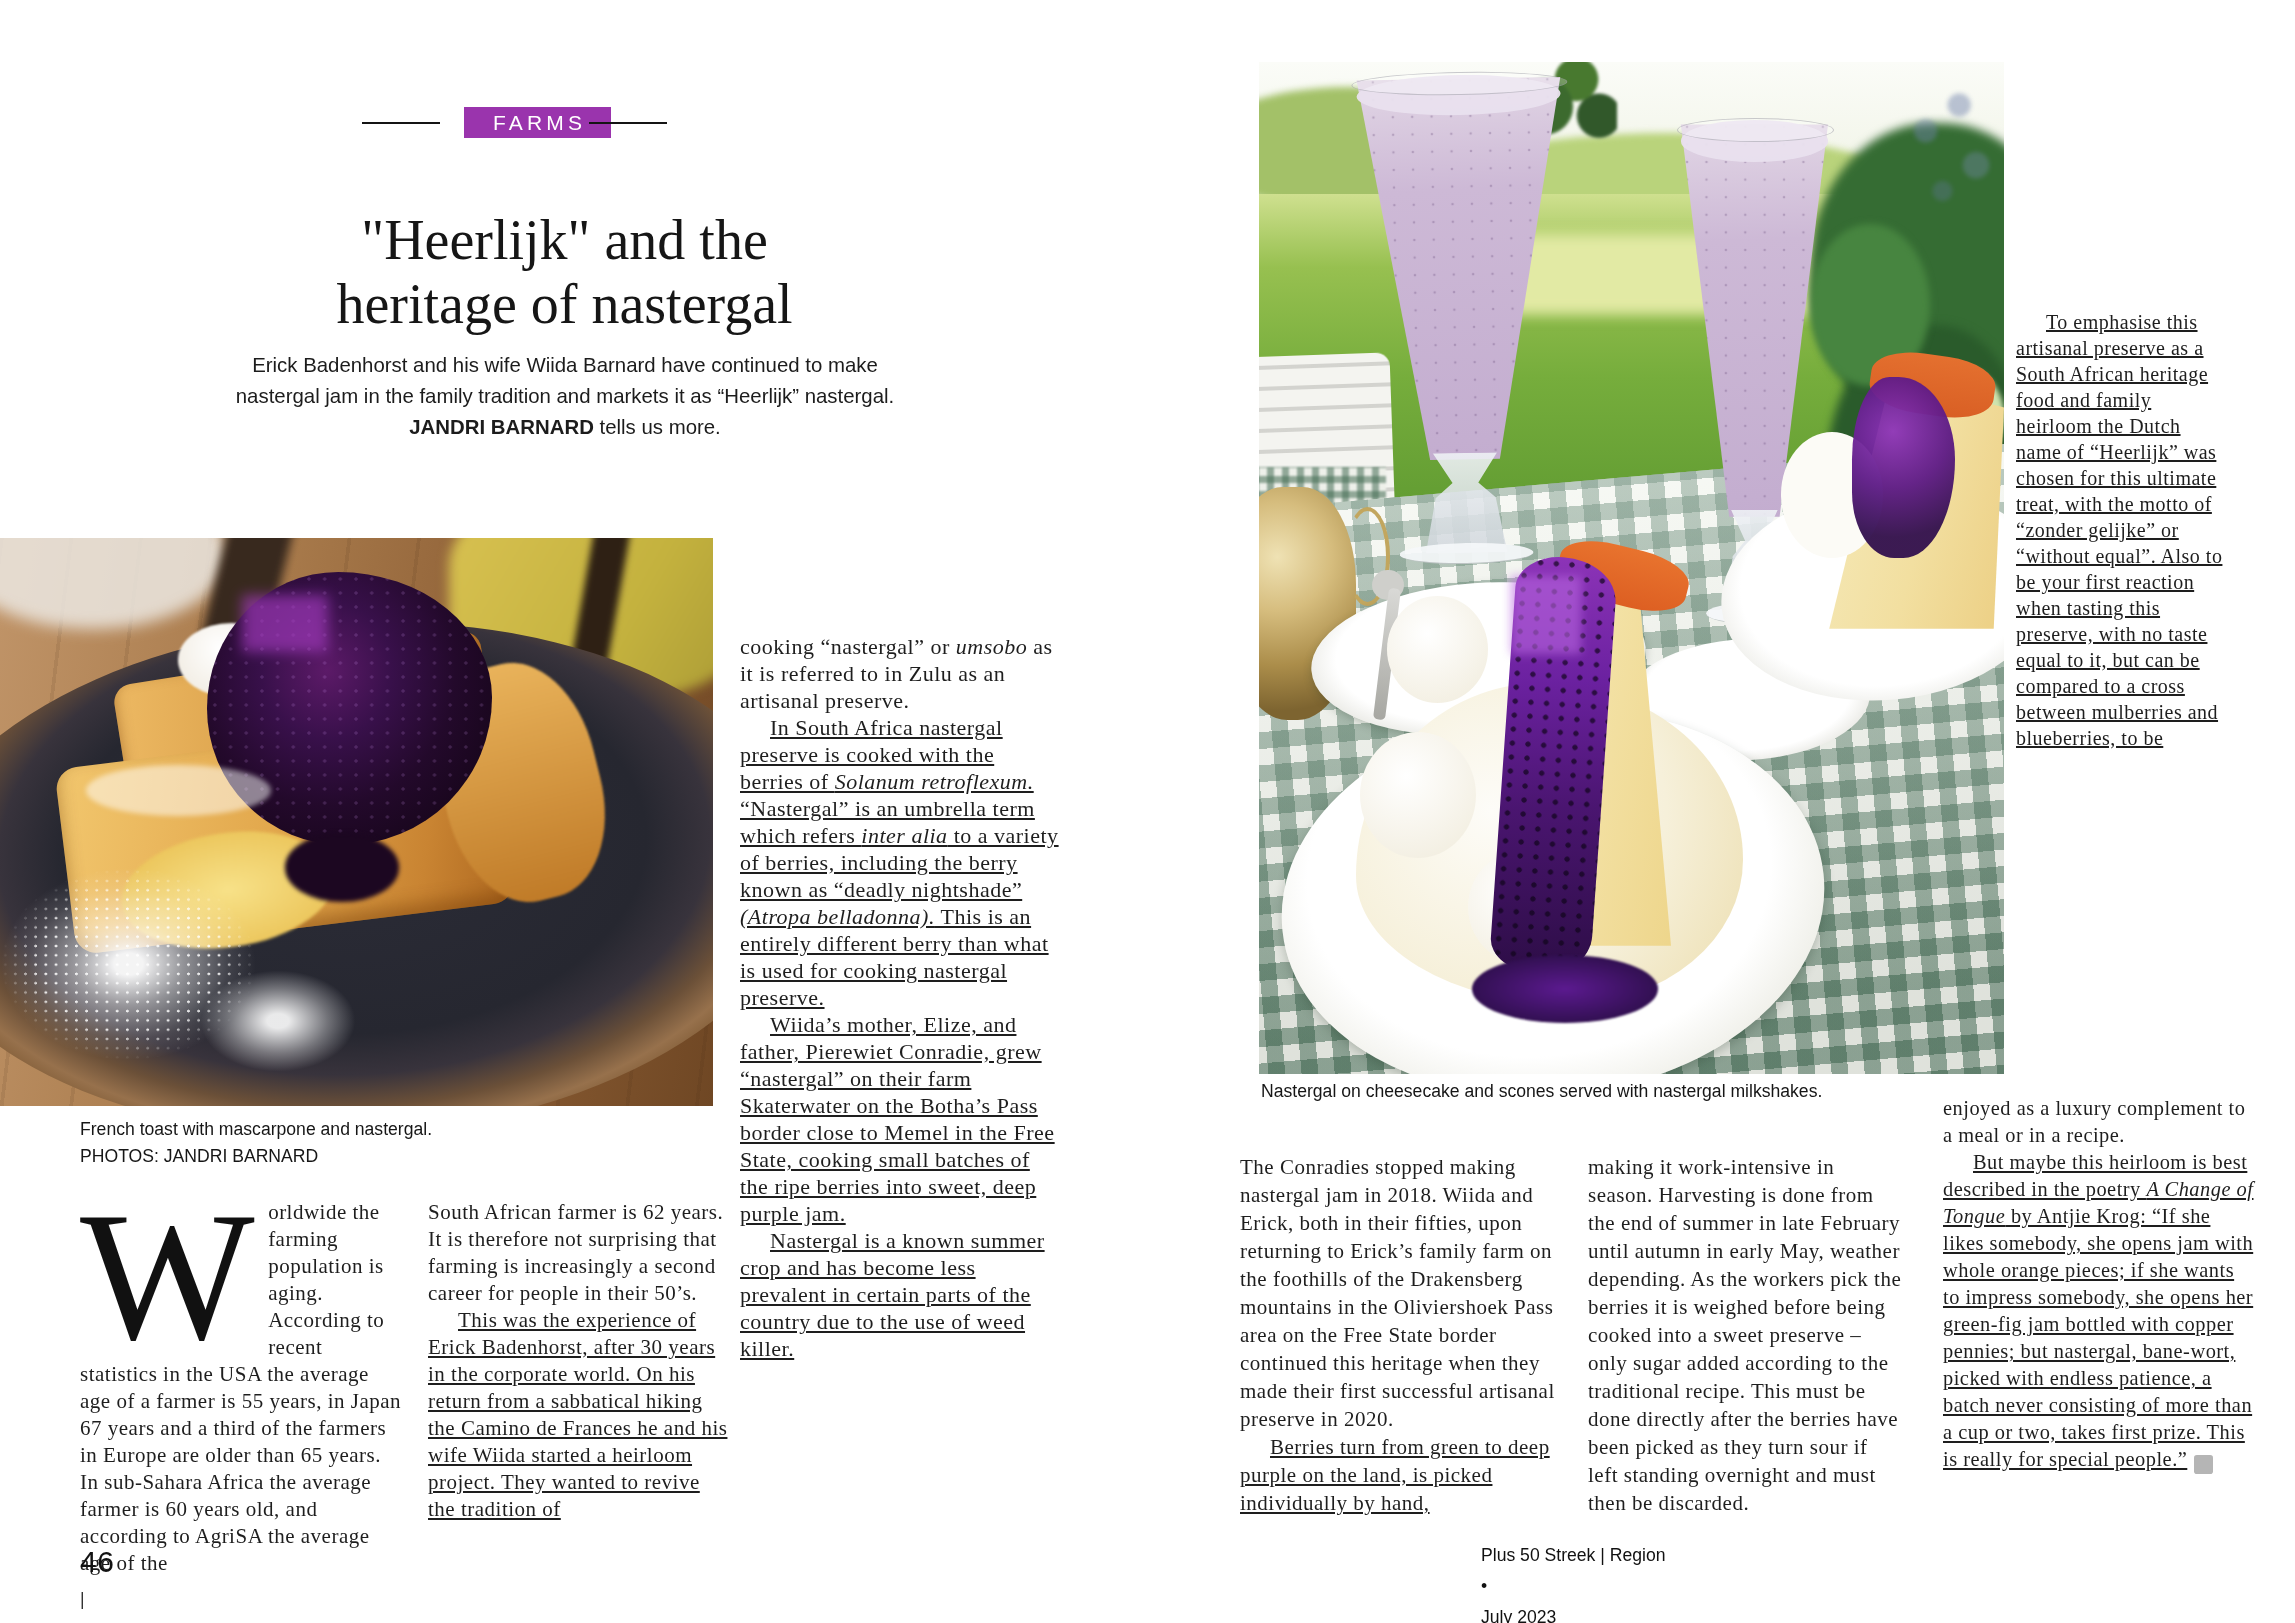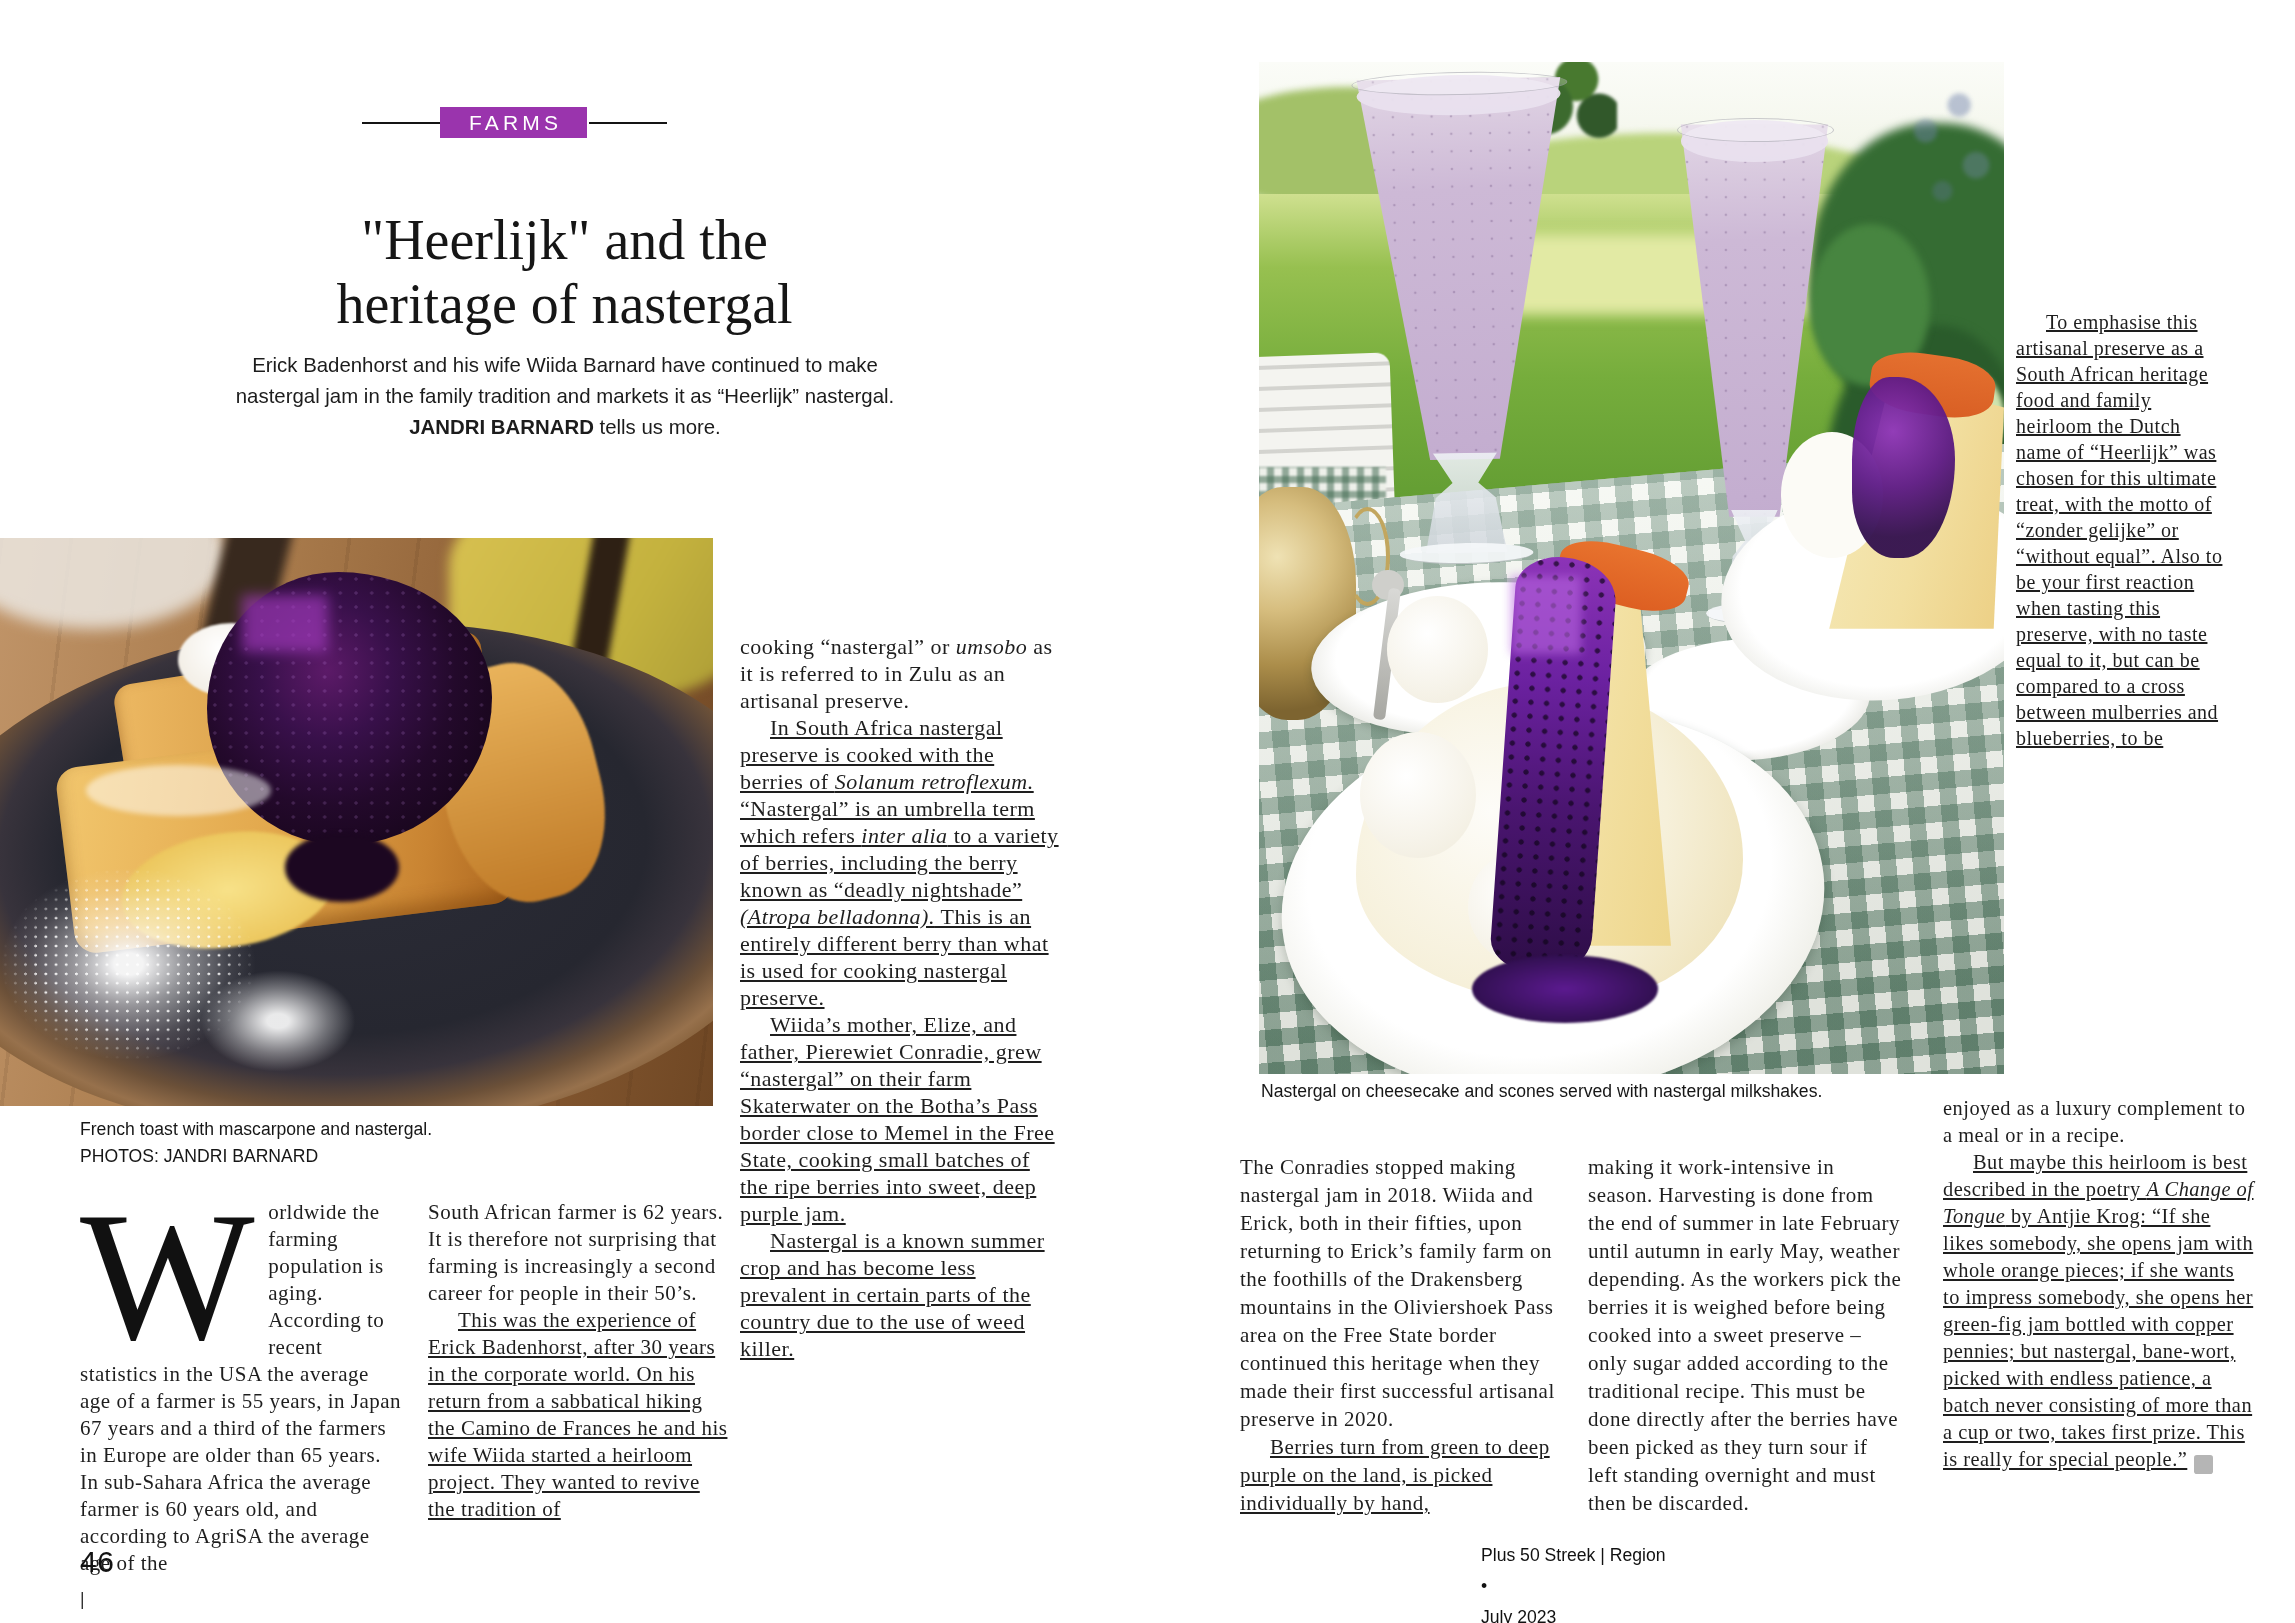--- a/index.html
+++ b/index.html
@@ -2,21 +2,21 @@
 <html style="font-size:7.4px"><head>
 <meta charset="utf-8">
 <style>
   html,body{margin:0;padding:0;background:#ffffff;}
   .spread{position:relative;width:2295px;height:1623px;background:#ffffff;overflow:hidden;
           font-family:"Liberation Serif",serif;color:#1f1f1f;}
   .s{position:absolute;}
 
   
   .rule{position:absolute;height:1.9px;background:#141414;}
-  .badge{position:absolute;left:440px;top:107px;width:147px;height:31px;background:#9a34ad;
+  .badge{position:absolute;left:464px;top:107px;width:147px;height:31px;background:#9a34ad;
          display:flex;align-items:center;justify-content:center;}
   .badge span{font-family:"Liberation Sans",sans-serif;font-size:21px;letter-spacing:4.2px;
               color:#ffffff;font-weight:400;padding-left:4.2px;}
   .title{position:absolute;left:97px;top:170px;width:935px;text-align:center;
          font-size:56px;line-height:64px;color:#161616;font-weight:400;}
   .intro{position:absolute;left:153px;top:350px;width:824px;text-align:center;
          font-family:"Liberation Sans",sans-serif;font-size:20.4px;line-height:31px;color:#1c1c1c;}
   .intro b{font-weight:700;}
 
   

